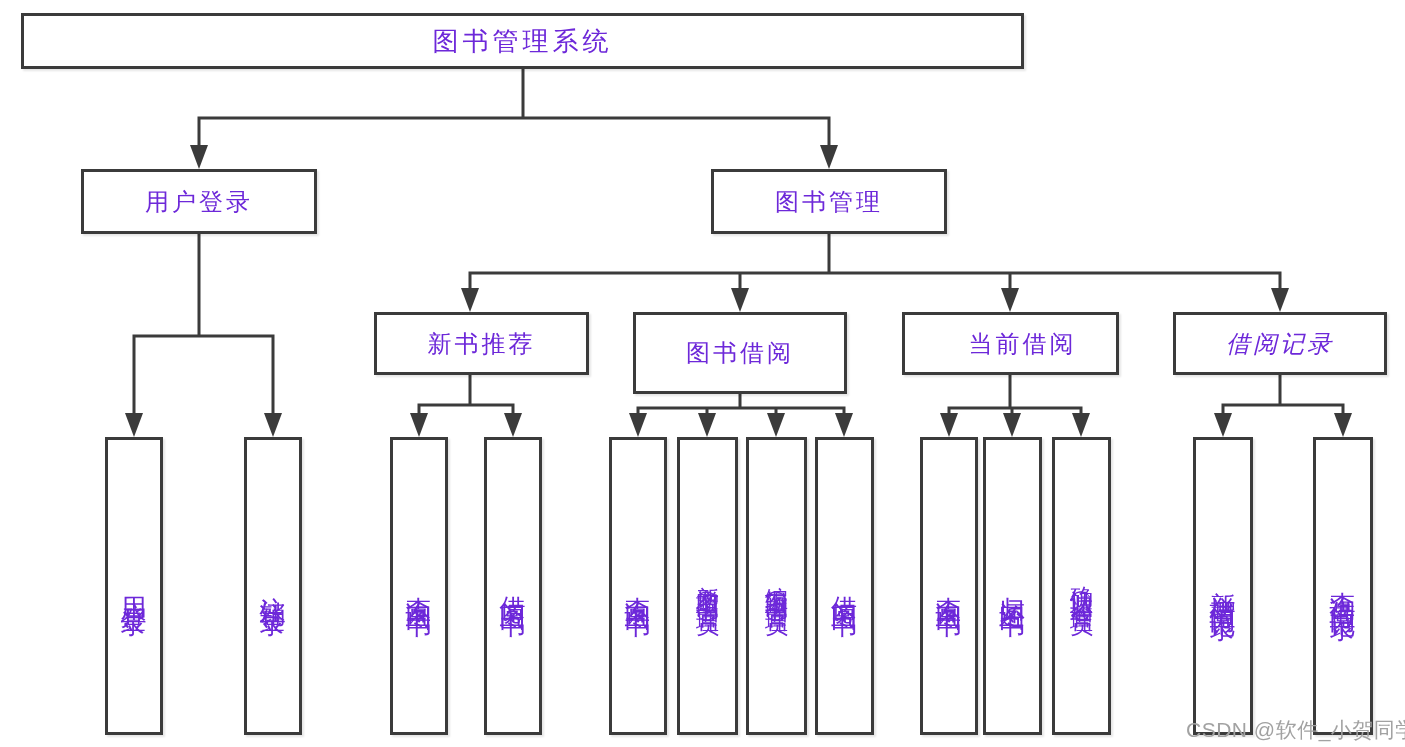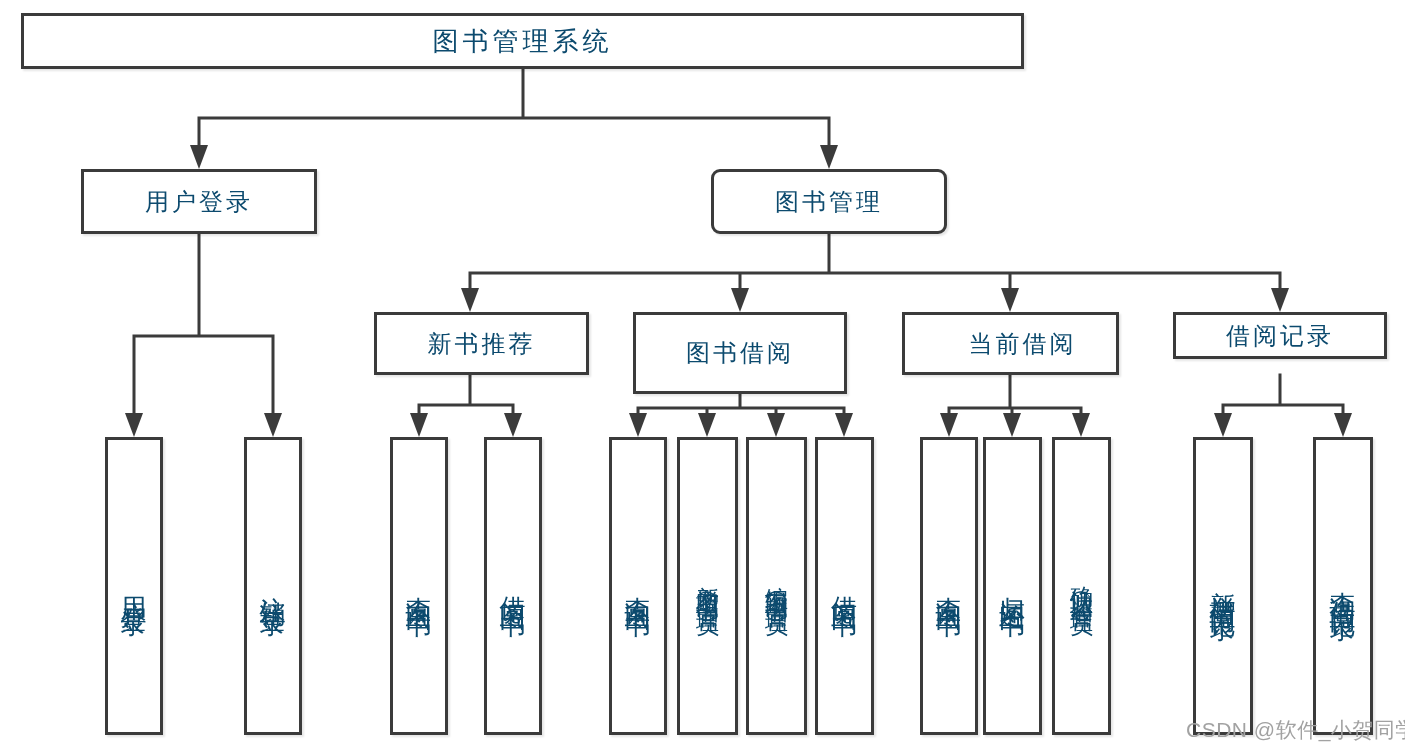--- a/index.html
+++ b/index.html
@@ -18,21 +18,21 @@
     pointer-events: none;
   }
   .node {
     position: absolute;
     box-sizing: border-box;
     background: #ffffff;
     border: 3px solid #3b3b3b;
     display: flex;
     align-items: center;
     justify-content: center;
-    color: #0c4a6e;
+    color: #6d28d9;
     box-shadow: 2px 2px 2px rgba(0,0,0,0.10);
   }
   .node span { line-height: 1; white-space: nowrap; }
   .hbox span { font-size: 24px; letter-spacing: 3px; }
   .titlebox span { font-size: 26px; letter-spacing: 4px; }
   .vbox span {
     writing-mode: vertical-rl;
     text-orientation: mixed;
     font-size: 26px;
     letter-spacing: 5px;
@@ -59,34 +59,34 @@
       <path d="M190 145L208 145L199 169ZM820 145L838 145L829 169ZM125 413L143 413L134 437ZM264 413L282 413L273 437ZM461 288L479 288L470 312ZM731 288L749 288L740 312ZM1001 288L1019 288L1010 312ZM1271 288L1289 288L1280 312ZM410 413L428 413L419 437ZM504 413L522 413L513 437ZM629 413L647 413L638 437ZM698 413L716 413L707 437ZM767 413L785 413L776 437ZM835 413L853 413L844 437ZM940 413L958 413L949 437ZM1003 413L1021 413L1012 437ZM1072 413L1090 413L1081 437ZM1214 413L1232 413L1223 437ZM1334 413L1352 413L1343 437Z" fill="#3b3b3b" stroke="none"></path>
     </svg>
 
   <div class="node titlebox" style="left:21px; top:13px; width:1003px; height:56px;">
     <span>图书管理系统</span>
   </div>
 
   <div class="node hbox" style="left:81px; top:169px; width:236px; height:65px;">
     <span>用户登录</span>
   </div>
-  <div class="node hbox" style="left:711px; top:169px; width:236px; height:65px;border-radius:9px;">
+  <div class="node hbox" style="left:711px; top:169px; width:236px; height:65px;">
     <span>图书管理</span>
   </div>
 
   <div class="node hbox" style="left:374px; top:312px; width:215px; height:63px;">
     <span>新书推荐</span>
   </div>
   <div class="node hbox" style="left:633px; top:312px; width:214px; height:82px;">
     <span>图书借阅</span>
   </div>
   <div class="node hbox" style="left:902px; top:312px; width:217px; height:63px;padding-left:24px;">
     <span>当前借阅</span>
   </div>
-  <div class="node hbox" style="left:1173px; top:312px; width:214px; height:47px;">
+  <div class="node hbox" style="left:1173px; top:312px; width:214px; height:63px;font-style:italic;">
     <span>借阅记录</span>
   </div>
 
   <div class="node vbox" style="left:105px; top:437px; width:58px; height:298px;">
     <span>用户登录</span>
   </div>
   <div class="node vbox" style="left:244px; top:437px; width:58px; height:298px;">
     <span>注销登录</span>
   </div>
 

